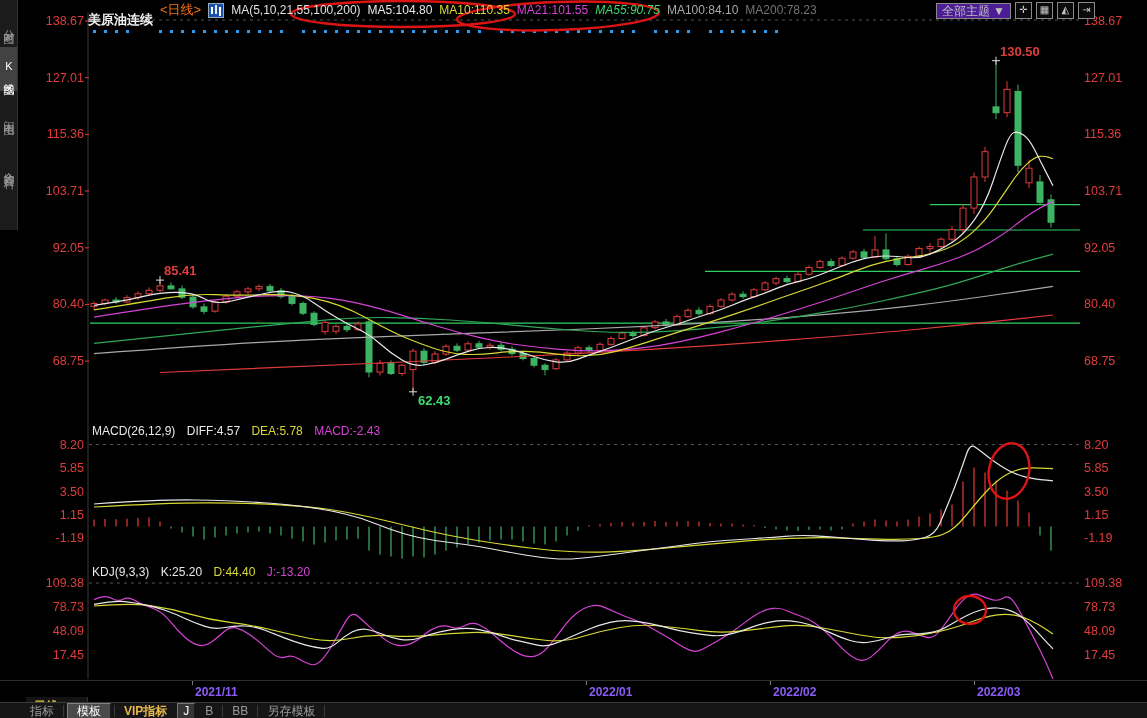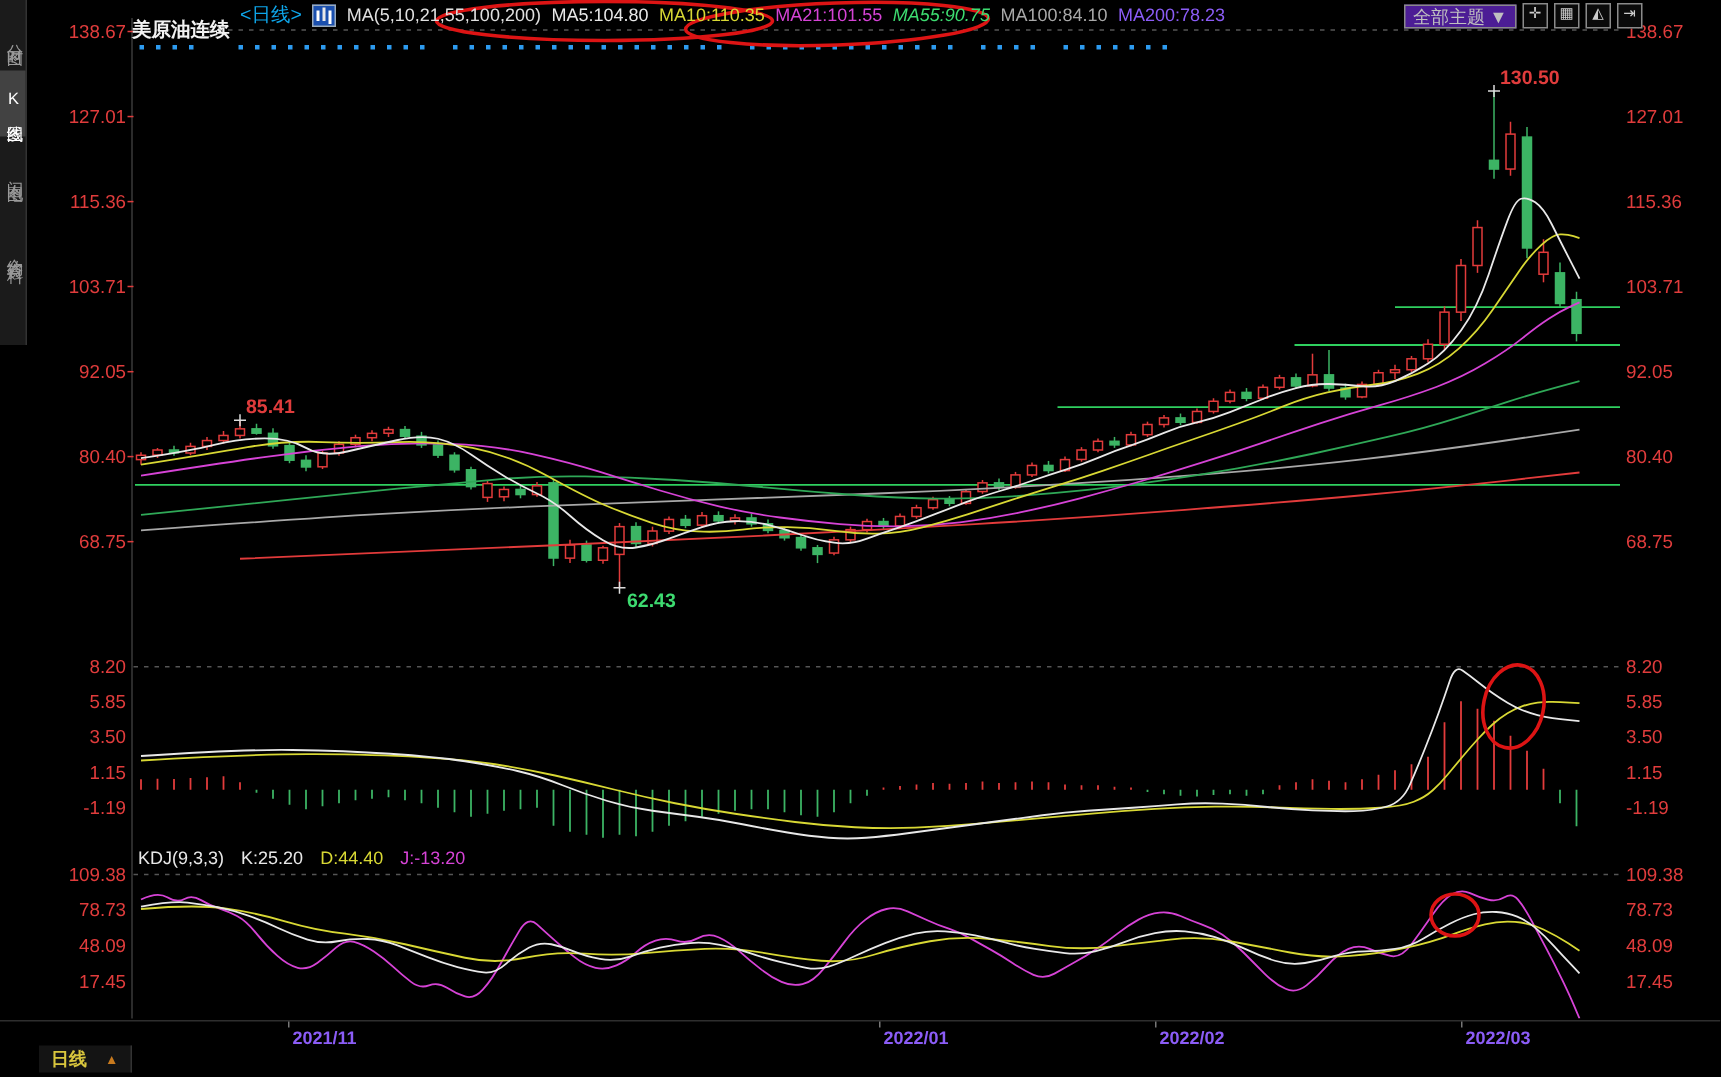--- a/index.html
+++ b/index.html
@@ -14,21 +14,21 @@
   .vtab.active{background:#424242;color:#fff;}
   .vtab:nth-child(1){top:3px;height:42px;}
   .vtab:nth-child(2){top:47px;height:44px;}
   .vtab:nth-child(3){top:94px;height:42px;}
   .vtab:nth-child(4){top:139px;height:56px;}
 
   
   .hdr{position:absolute;left:88px;top:1px;height:18px;display:flex;align-items:center;gap:7px;
        font-size:12px;white-space:nowrap;z-index:6;}
   .instrument{color:#f2f2f2;font-size:13px;font-weight:bold;margin-top:20px;}
-  .period-tag{color:#0ea5e9;font-size:13px;}
+  .period-tag{color:#f97316;font-size:13px;}
   .kicon{width:14px;height:13px;background:#1a4fae;border:1px solid #9ab;display:inline-block;position:relative;}
   .kicon:before{content:"";position:absolute;left:2px;top:3px;width:2px;height:7px;background:#fff;}
   .kicon:after{content:"";position:absolute;left:6px;top:1px;width:2px;height:9px;background:#e8e8e8;box-shadow:4px 2px 0 #fff;}
   .ma-formula{color:#e0e0e0;}
   .ma-item{font-weight:normal;}
 
   .hdr-right{position:absolute;left:936px;top:2px;display:flex;gap:4px;align-items:center;z-index:7;}
   .theme-btn{background:#4c1d95;border:1px solid #8a8a8a;color:#c0c0c0;font-size:12px;height:16px;
              line-height:14px;padding:0 5px;display:flex;align-items:center;gap:3px;cursor:pointer;font-family:inherit;}
   .tool-ico{width:15px;height:15px;border:1px solid #8a8a8a;background:#0a0a0a;color:#ccc;font-size:10px;
@@ -500,48 +500,68 @@
   <header class="hdr">
     <span class="instrument">美原油连续</span>
     <span class="period-tag">&lt;日线&gt;</span>
     <span class="kicon"></span>
     <span class="ma-formula">MA(5,10,21,55,100,200)</span>
     <span class="ma-item" style="color: rgb(232, 232, 232);">MA5:104.80</span>
     <span class="ma-item" style="color: rgb(216, 216, 52);">MA10:110.35</span>
     <span class="ma-item" style="color: rgb(214, 67, 214);">MA21:101.55</span>
     <span class="ma-item" style="color: rgb(61, 219, 112); font-style: italic;">MA55:90.75</span>
     <span class="ma-item" style="color: rgb(168, 168, 168);">MA100:84.10</span>
-    <span class="ma-item" style="color: #8b5cf6;">MA200:78.23</span>
+    <span class="ma-item" style="color: #737373;">MA200:78.23</span>
   </header>
 
   <div class="hdr-right">
     <button class="theme-btn">
       <span>全部主题</span>
       <span class="caret">▼</span>
     </button>
     <div class="tool-ico">✛</div>
     <div class="tool-ico">▦</div>
     <div class="tool-ico">◭</div>
     <div class="tool-ico">⇥</div>
   </div>
 
+  <div class="pane-title" id="macd-title">
+    <span class="c-w">MACD(26,12,9)</span>
+    <span class="c-w">DIFF:4.57</span>
+    <span class="c-y">DEA:5.78</span>
+    <span class="c-m">MACD:-2.43</span>
+  </div>
 
   <div class="pane-title" id="kdj-title">
     <span class="c-w">KDJ(9,3,3)</span>
     <span class="c-w">K:25.20</span>
     <span class="c-y">D:44.40</span>
     <span class="c-m">J:-13.20</span>
   </div>
 
   <div class="period-row">
     <button class="period-btn">
       <span>日线</span>
       <span class="up-arrow">▲</span>
     </button>
     <span class="date-label" style="left: 195px;">2021/11</span>
     <span class="date-label" style="left: 377px; margin-top: 43px;">2021/12</span>
     <span class="date-label" style="left: 589px;">2022/01</span>
     <span class="date-label" style="left: 773px;">2022/02</span>
     <span class="date-label" style="left: 962px; margin-left: 15px;">2022/03</span>
   </div>
 
+  <div class="tool-row">
+    <span class="titem lead">指标</span>
+    <span class="sep"></span>
+    <span class="titem raised">模板</span>
+    <span class="sep"></span>
+    <span class="titem vip">VIP指标</span>
+    <span class="titem raised-sm">J</span>
+    <span class="titem">B</span>
+    <span class="sep"></span>
+    <span class="titem">BB</span>
+    <span class="sep"></span>
+    <span class="titem">另存模板</span>
+    <span class="sep"></span>
+  </div>
 
 </div>
 
 </body></html>

